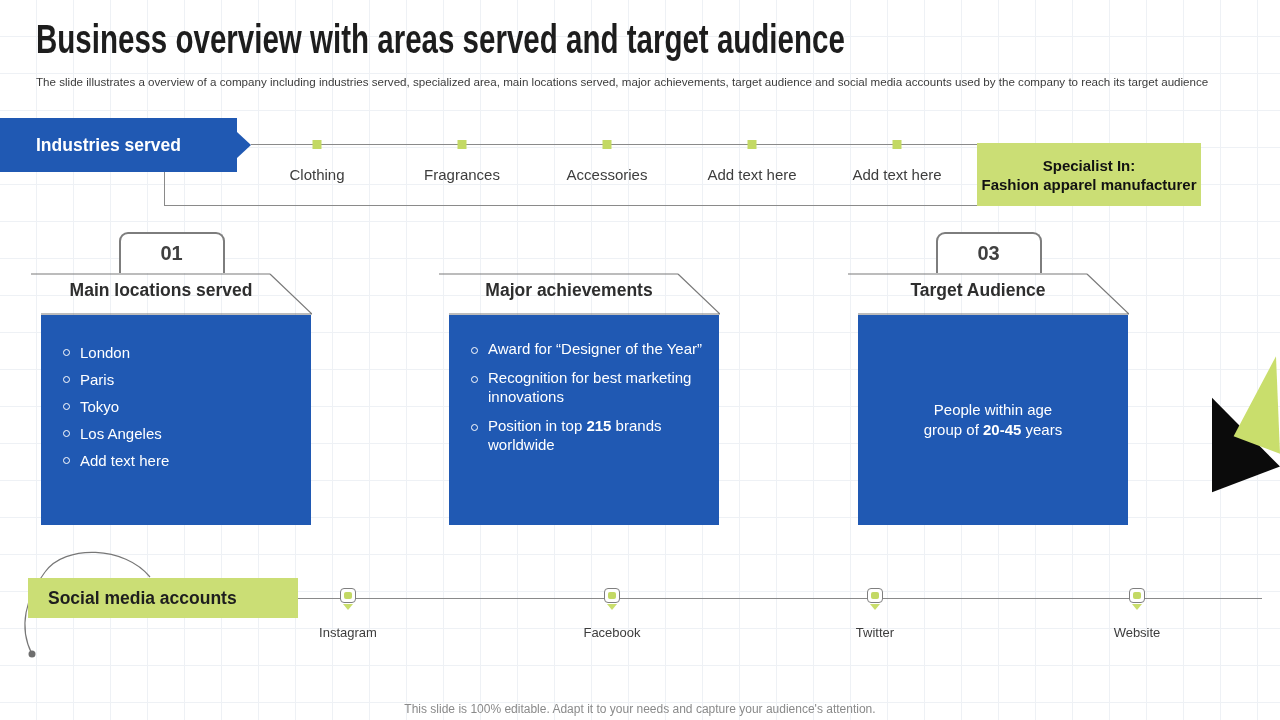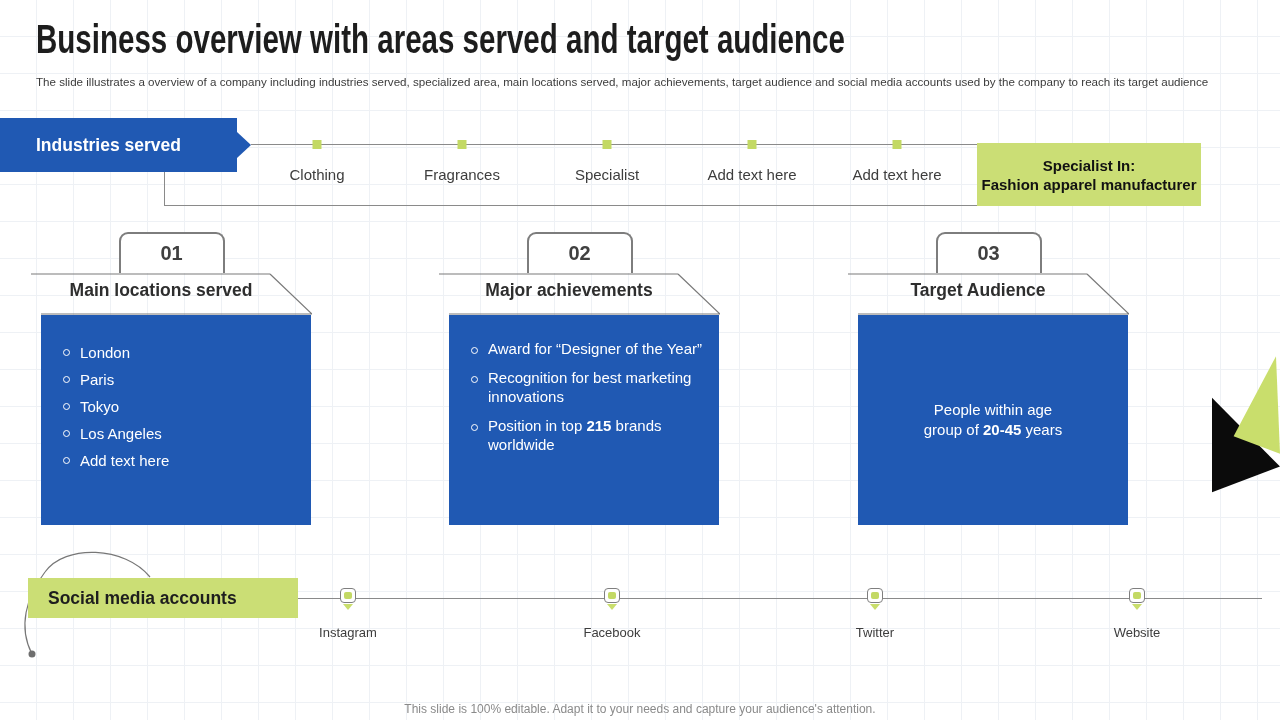--- a/index.html
+++ b/index.html
@@ -143,21 +143,21 @@
 <div class="ind-bot-line"></div>
 
 <div class="ind-marker" style="left:317px;"></div>
 <div class="ind-marker" style="left:462px;"></div>
 <div class="ind-marker" style="left:607px;"></div>
 <div class="ind-marker" style="left:752px;"></div>
 <div class="ind-marker" style="left:897px;"></div>
 
 <div class="ind-label" style="left:317px;">Clothing</div>
 <div class="ind-label" style="left:462px;">Fragrances</div>
-<div class="ind-label" style="left:607px;">Specialist</div>
+<div class="ind-label" style="left:607px;">Accessories</div>
 <div class="ind-label" style="left:752px;">Add text here</div>
 <div class="ind-label" style="left:897px;">Add text here</div>
 
 <div class="specialist">
   <span>Specialist In:</span>
   <span>Fashion apparel manufacturer</span>
 </div>
 
 <div class="card" style="left:31px;">
   <div class="card-badge">01</div>
@@ -185,21 +185,20 @@
         </li>
       <li>
           <span class="bullet-dot"></span>
           <span>Add text here</span>
         </li>
     </ul>
   </div>
 </div>
 
 <div class="card" style="left:439px;">
-  <div class="card-badge">02</div>
   <svg class="card-header-svg" width="281" height="42" viewBox="0 0 281 42">
     <path d="M0 1 H239 M239 1 L281 41 M10 41 H281" stroke="#7a7a7a" stroke-width="1.2" fill="none"></path>
   </svg>
   <div class="card-title">Major achievements</div>
   <div class="card-body">
     <ul class="card-list list-multi">
       <li>
           <span class="bullet-dot"></span>
           <span><span>Award for “Designer of the Year”</span><b></b><span></span></span>
         </li>

